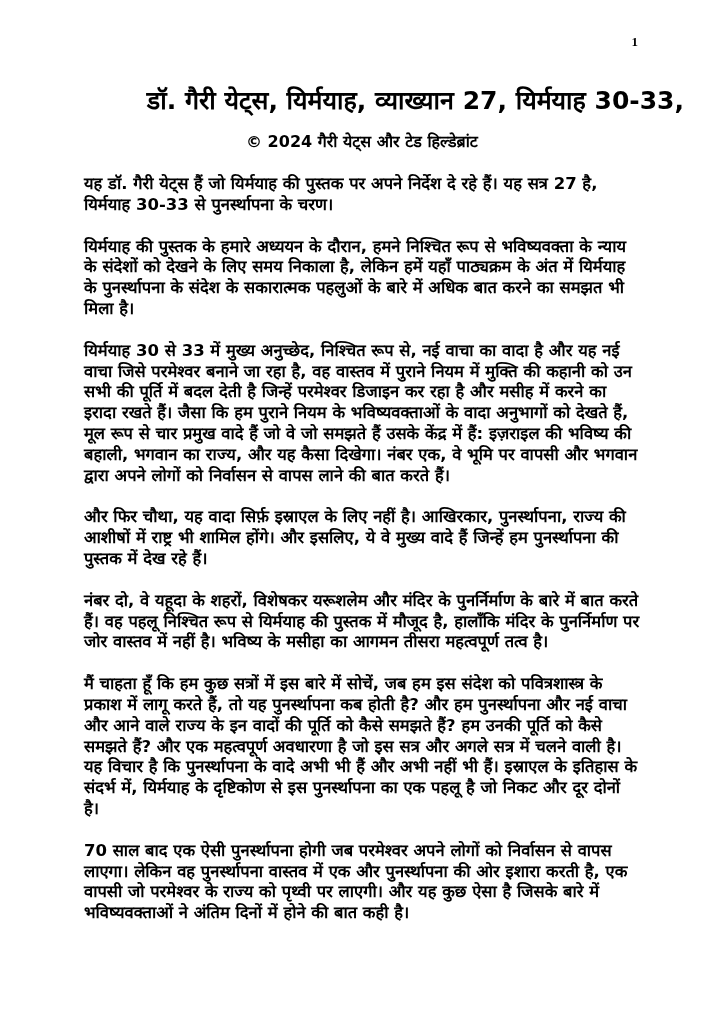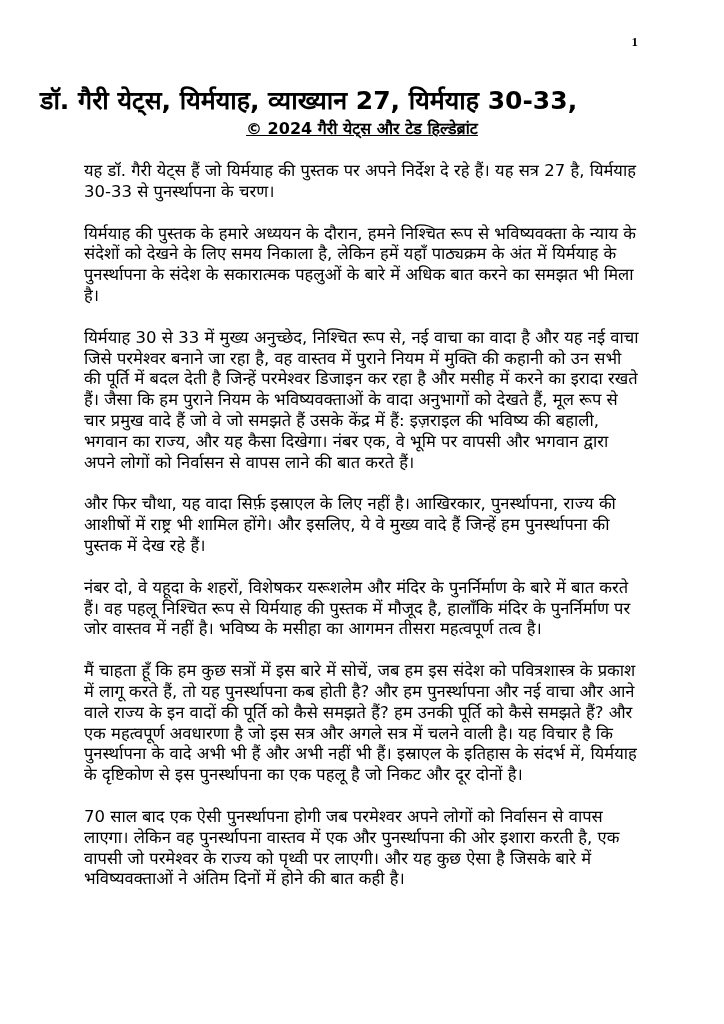--- a/index.html
+++ b/index.html
@@ -26,39 +26,38 @@
     top: 34px;
     right: 86px;
     font-family: "Liberation Serif", serif;
     font-weight: 700;
     font-size: 13px;
     line-height: 16px;
   }
   h1.doc-title {
     margin: 0;
     padding: 84px 40px 0 40px;
-    text-align: left;
+    text-align: right;
     font-weight: 700;
     font-size: 25px;
     line-height: 33px;
   }
   h1.doc-title .title-line {
     display: block;
   }
   .copyright {
-    margin-top: 1px;
+    margin-top: 14px;
     text-align: center;
     font-weight: 700;
     font-size: 16px;
     line-height: 21px;
-    text-decoration: underline;
   }
   main.content {
     margin: 22px 84px 0 84px;
-    font-weight: 400;
+    font-weight: 700;
     font-size: 16.5px;
     line-height: 20.8px;
     text-align: left;
   }
   main.content p {
     margin: 0 0 21px 0;
   }
 </style>
 </head>
 <body>

